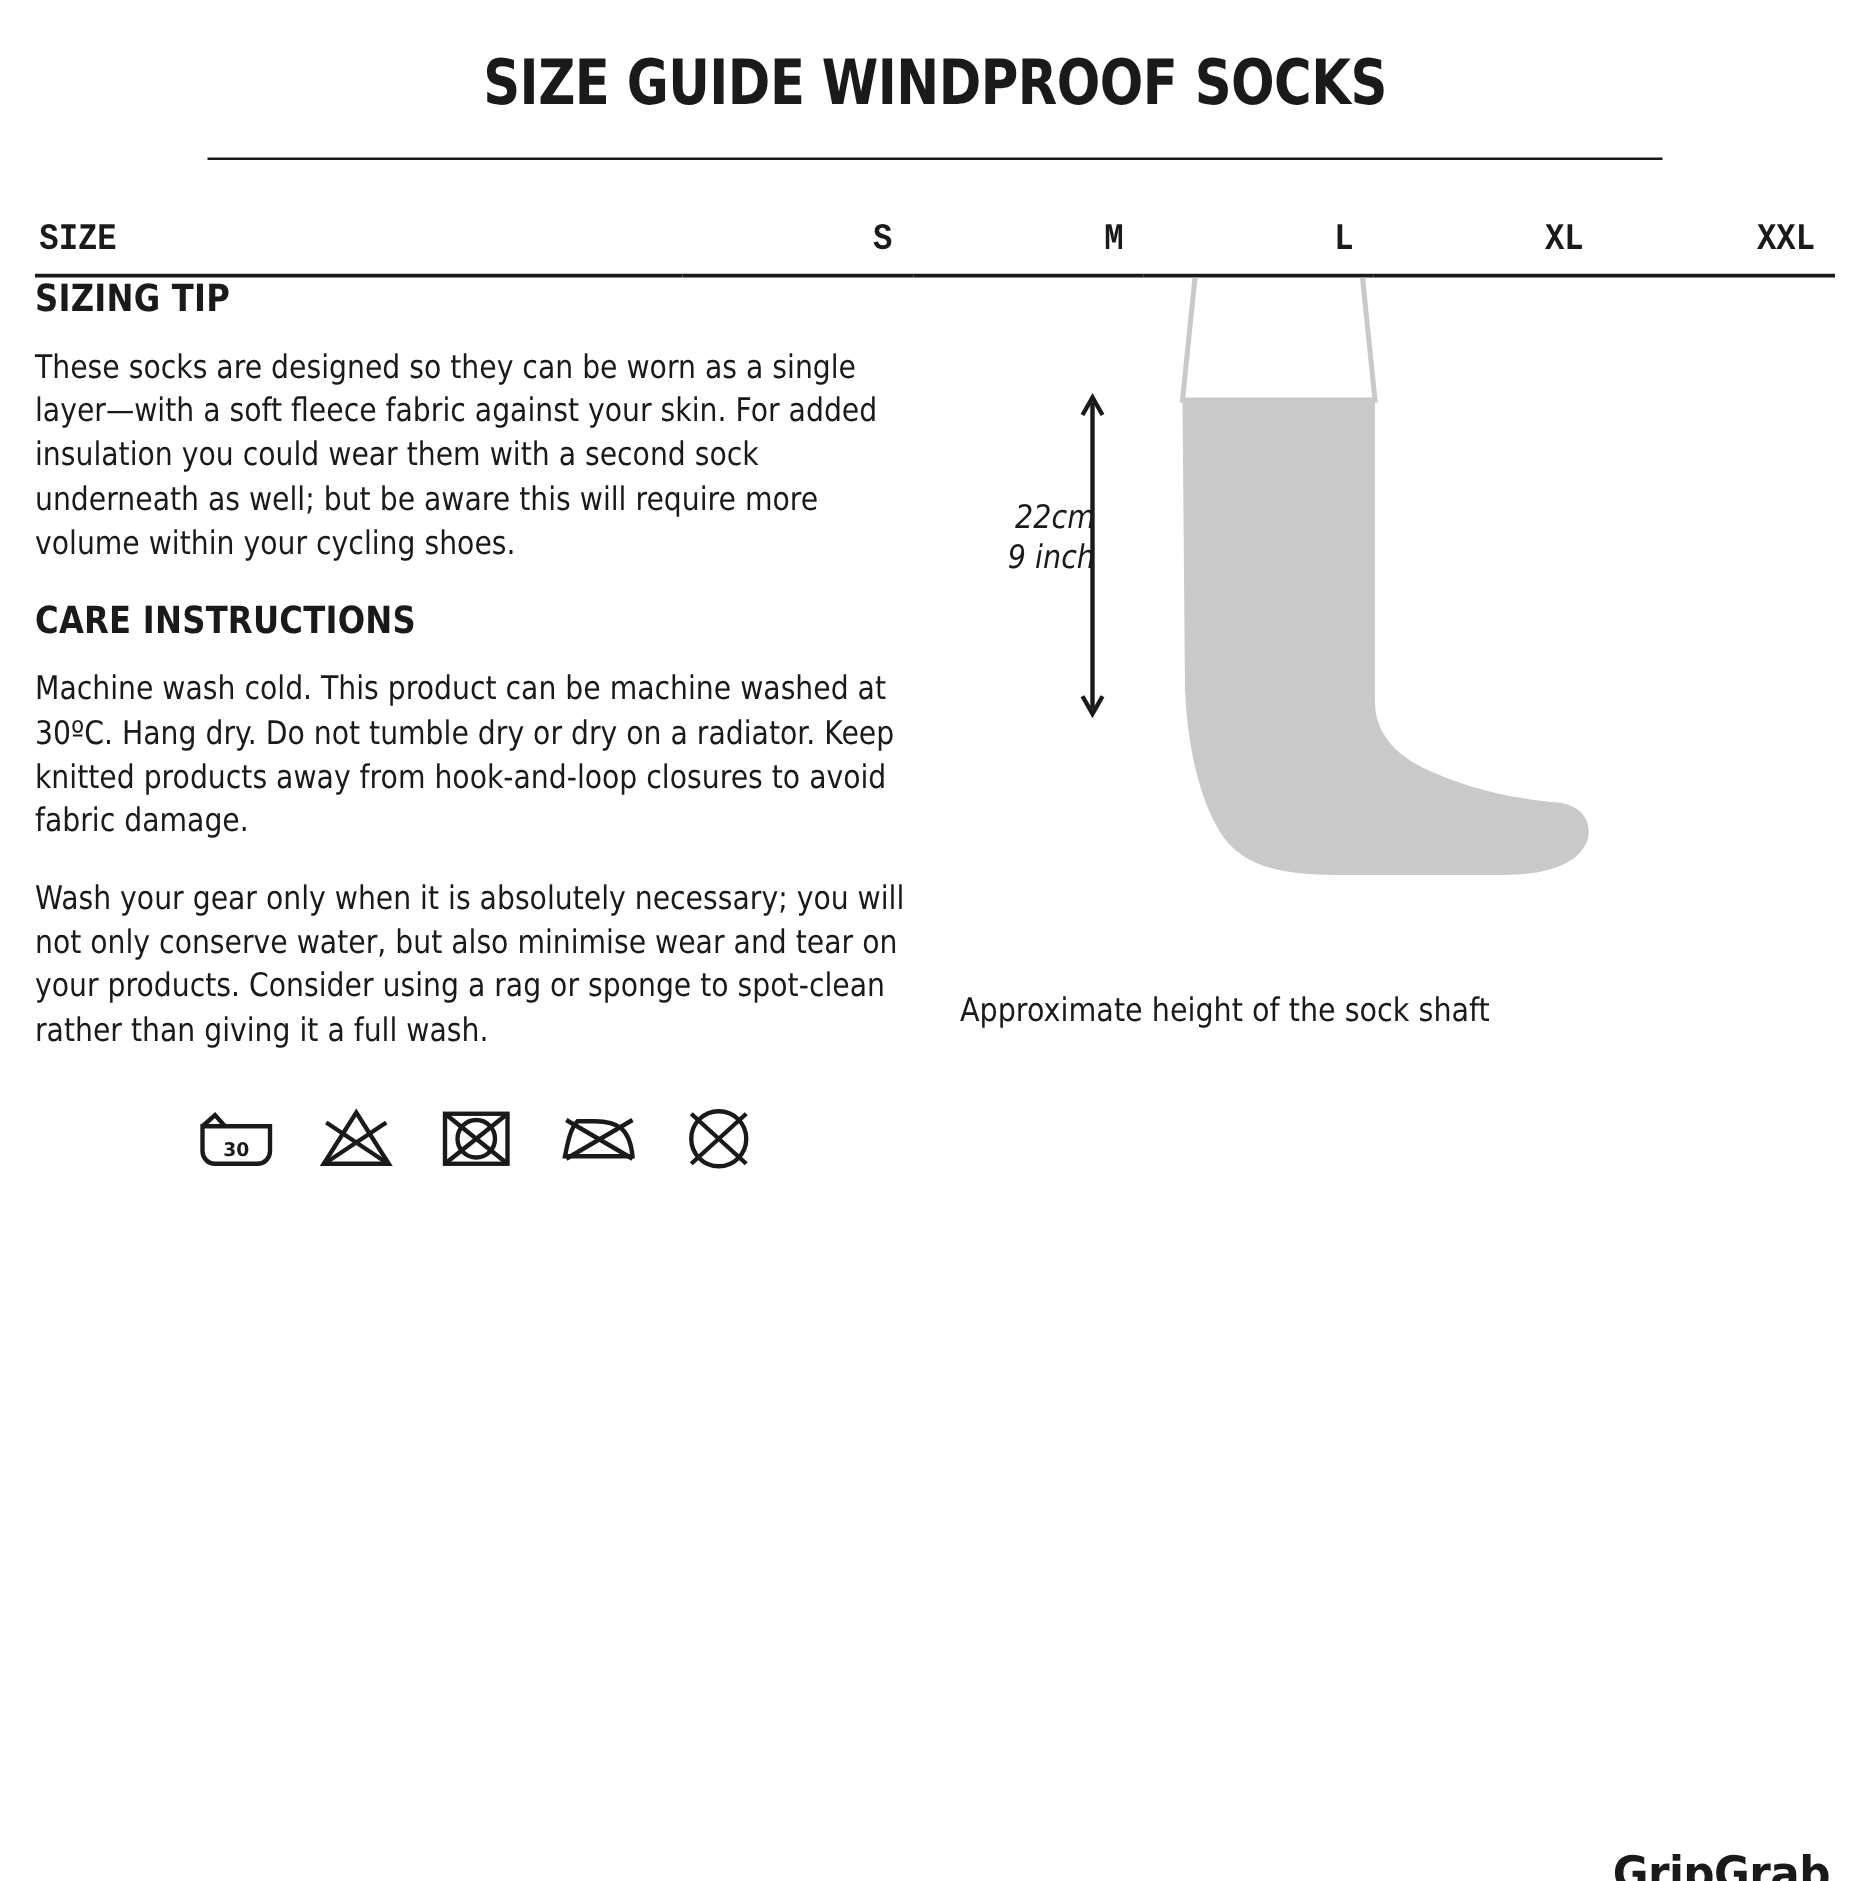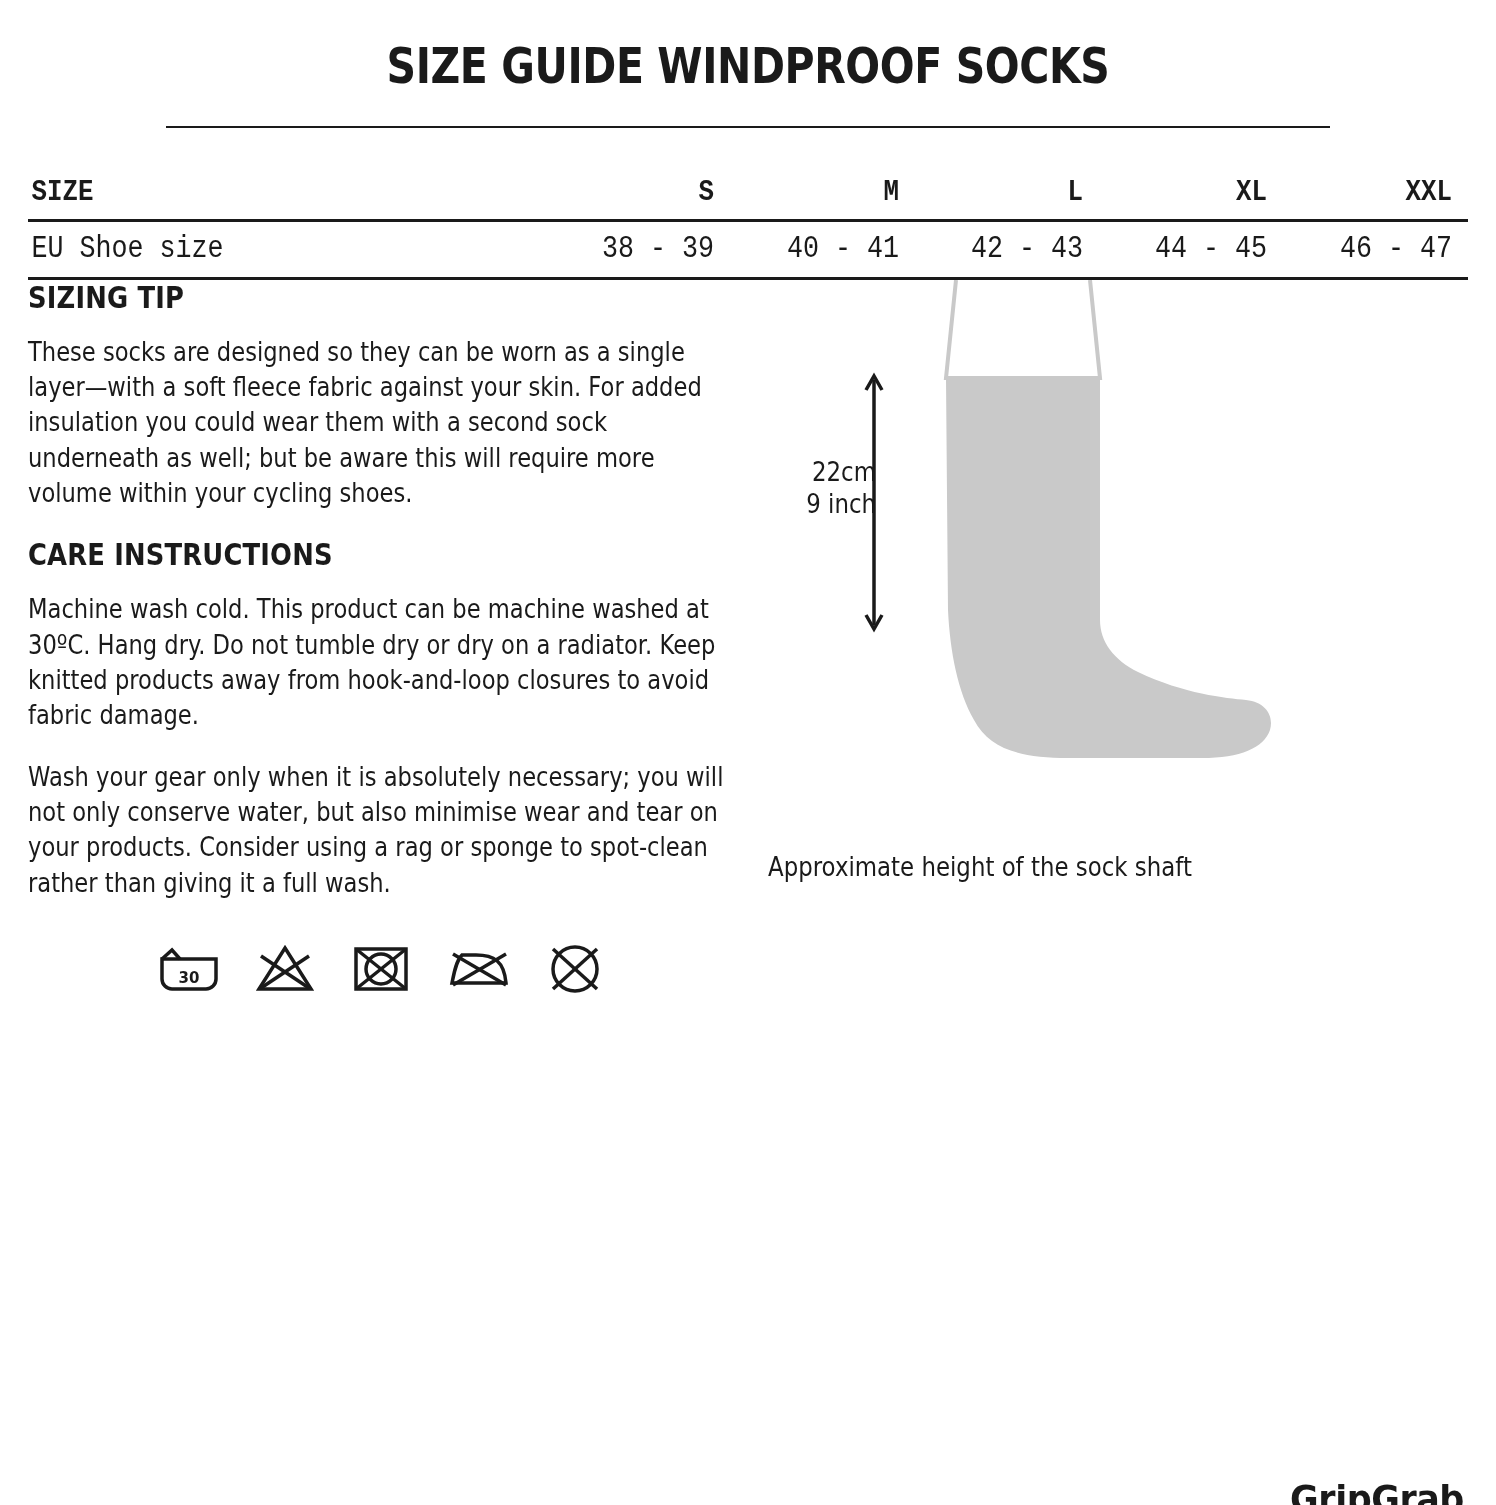--- a/index.html
+++ b/index.html
@@ -105,20 +105,21 @@
     width: 115%;
   }
   .gap-before { margin-top: 44px; }
 
   
   .sock-wrap {
     position: relative;
     width: 620px;
     height: 560px;
     margin-left: 10px;
+    font-style: italic;
   }
   .dim-label {
     position: absolute;
     left: 8px;
     top: 176px;
     font-size: 26px;
     line-height: 1.25;
     text-align: right;
     width: 90px;
     font-family: "DejaVu Sans", sans-serif;
@@ -178,28 +179,20 @@
       <tr>
         <th class="rowhead">SIZE</th>
         <th>S</th>
         <th>M</th>
         <th>L</th>
         <th>XL</th>
         <th>XXL</th>
       </tr>
     </thead>
     <tbody>
-      <tr>
-        <td class="rowhead">EU Shoe size</td>
-        <td>38 - 39</td>
-        <td>40 - 41</td>
-        <td>42 - 43</td>
-        <td>44 - 45</td>
-        <td>46 - 47</td>
-      </tr>
     </tbody>
   </table>
 
   <div class="body-cols">
 
     <div class="col-left">
       <h2 class="section-head">SIZING TIP</h2>
       <p class="body-text">These socks are designed so they can be worn as a single layer—with a soft fleece fabric against your skin. For added insulation you could wear them with a second sock underneath as well; but be aware this will require more volume within your cycling shoes.</p>
 
       <h2 class="section-head gap-before">CARE INSTRUCTIONS</h2>

